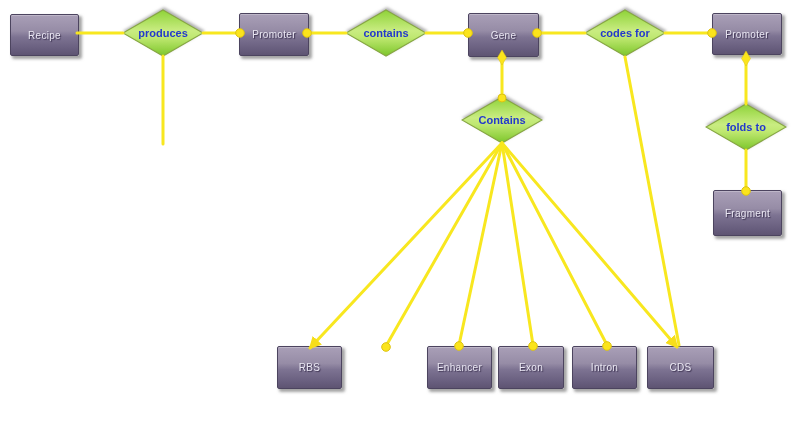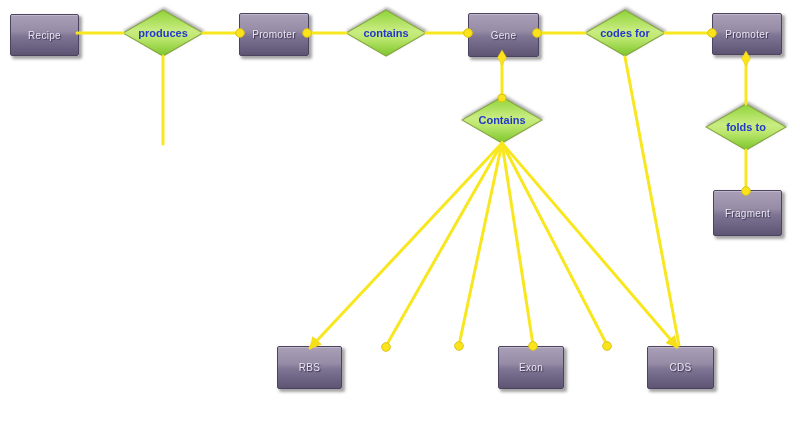--- a/index.html
+++ b/index.html
@@ -127,23 +127,29 @@
   </div>
   <div class="entity" style="left:712px;top:13px;width:68px;height:40px">
     <span class="entity-label">Promoter</span>
   </div>
   <div class="entity" style="left:713px;top:190px;width:67px;height:44px">
     <span class="entity-label">Fragment</span>
   </div>
   <div class="entity" style="left:277px;top:346px;width:63px;height:41px">
     <span class="entity-label">RBS</span>
   </div>
+  <div class="entity" style="left:427px;top:346px;width:63px;height:41px">
+    <span class="entity-label">Enhancer</span>
+  </div>
   <div class="entity" style="left:498px;top:346px;width:64px;height:41px">
     <span class="entity-label">Exon</span>
   </div>
+  <div class="entity" style="left:572px;top:346px;width:63px;height:41px">
+    <span class="entity-label">Intron</span>
+  </div>
   <div class="entity" style="left:647px;top:346px;width:65px;height:41px">
     <span class="entity-label">CDS</span>
   </div>
 
   <div class="rel" style="left:122px;top:9px">
     <svg class="diamond" viewBox="0 0 82 48">
       <defs>
           <linearGradient id="dg0" x1="0" y1="0" x2="0" y2="1">
         <stop offset="0" stop-color="#8ed338"></stop>
             <stop offset="0.45" stop-color="#c9ec81"></stop>

